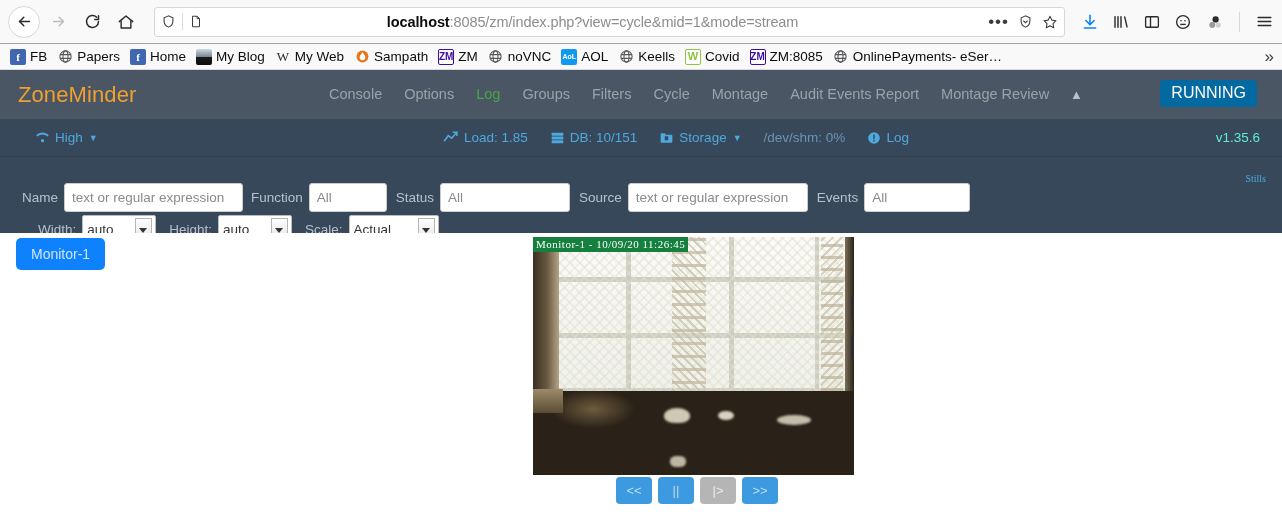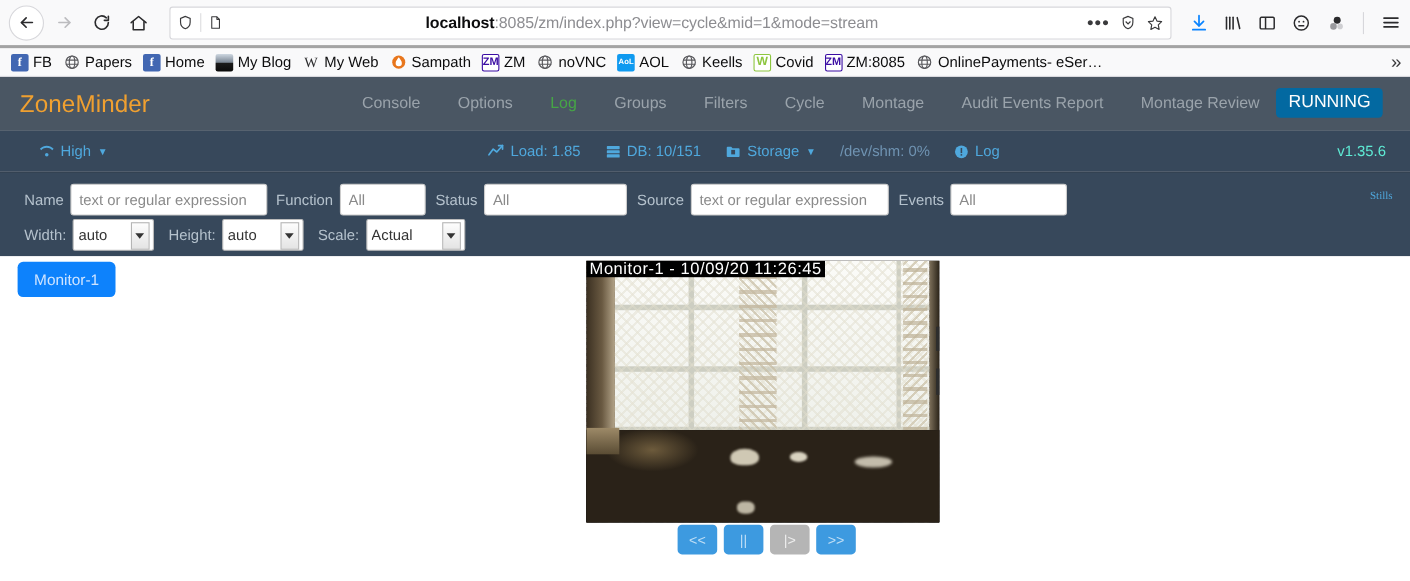--- a/index.html
+++ b/index.html
@@ -6,21 +6,21 @@
   html, body {
     width: 1282px; height: 528px;
     font-family: "Liberation Sans", sans-serif;
     background: #fff; overflow: hidden;
   }
 
   
   .browser-toolbar {
     height: 44px; background: #f9f9fa;
     display: flex; align-items: center; padding: 0 8px;
-    border-bottom: 3px solid #a3a3a3;
+    border-bottom: 1px solid #a3a3a3;
   }
   .nav-btn {
     width: 32px; height: 32px; border-radius: 50%;
     display: flex; align-items: center; justify-content: center;
     margin-right: 2px; flex: 0 0 auto; cursor: pointer;
   }
   .nav-btn svg { display: block; }
   .nav-btn.back { border: 1px solid #d7d7db; background: #fff; }
   .urlbar {
     flex: 1 1 auto; height: 30px; margin: 0 10px;
@@ -60,21 +60,21 @@
   
   .zm-header {
     height: 49px; background: #4a5663;
     display: flex; align-items: center; position: relative;
   }
   .zm-brand {
     color: #f0a030; font-size: 22px; padding-left: 18px;
     letter-spacing: .1px; cursor: pointer;
   }
   .zm-nav {
-    display: flex; align-items: center; gap: 12px;
+    display: flex; align-items: center; gap: 0;
     position: absolute; left: 318px; top: 0; height: 49px;
   }
   .zm-nav a {
     color: #9aa3ab; font-size: 14.5px; text-decoration: none;
     padding: 0 11px; line-height: 49px; cursor: pointer;
   }
   .zm-nav a.active { color: #46a546; }
   .zm-nav .chev { color: #b9c0c6; font-size: 13px; padding: 0 10px; line-height: 49px; cursor: pointer; }
   .running {
     position: absolute; right: 25px; top: 10px;
@@ -96,23 +96,23 @@
   .bandwidth { position: absolute; left: 35px; }
   .st-group { position: absolute; left: 443px; display: flex; align-items: center; gap: 22px; }
   .version { position: absolute; right: 22px; color: #5eead4; cursor: pointer; }
   .caret { font-size: 9px; margin-left: 1px; }
 
   
   .zm-filter {
     height: 77px; background: #37485b; position: relative;
     border-top: 1px solid #32404f;
   }
-  .frow { display: flex; align-items: center; position: absolute; }
+  .frow { display: flex; align-items: center; position: absolute; margin-top: 16px; }
   .frow1 { top: 10px; left: 22px; gap: 0; }
-  .frow2 { top: 42px; left: 22px; gap: 0; }
+  .frow2 { top: 42px; left: 38px; gap: 0; }
   .flabel { color: #b5c2cd; font-size: 13.5px; padding-right: 6px; white-space: nowrap; }
   .finput {
     height: 29px; border: 1px solid #ccc; border-radius: 3px;
     background: #fff; font-size: 13.5px; color: #8a8a8a;
     padding: 0 7px; font-family: "Liberation Sans", sans-serif;
   }
   .finput::placeholder { color: #8a8a8a; opacity: 1; }
   .fsel {
     height: 29px; border: 1px solid #bbb; border-radius: 2px;
     background: #fff; font-size: 13.5px; color: #333;
@@ -204,23 +204,23 @@
   .fg-white3 {
     position: absolute; left: 244px; bottom: 50px; width: 34px; height: 10px;
     background: #c3bcab; border-radius: 50%; filter: blur(1.3px);
   }
   .fg-white4 {
     position: absolute; left: 137px; bottom: 8px; width: 16px; height: 11px;
     background: #bdb6a3; border-radius: 40%; filter: blur(1px);
   }
   .vid-label {
     position: absolute; left: 0; top: 0;
-    background: #000000; color: #fff;
-    font-family: Liberation Sans, sans-serif;
-    font-size: 15px; line-height: 13px; padding: 1px 3px;
+    background: #15803d; color: #fff;
+    font-family: Liberation Serif, serif;
+    font-size: 11px; line-height: 13px; padding: 1px 3px;
     letter-spacing: .5px; white-space: nowrap; z-index: 5;
   }
   .scroll-nub {
     position: absolute; right: -1px; width: 4px; background: #2d2d2d; z-index: 4;
   }
   .controls {
     position: absolute; left: 616px; top: 244px;
     display: flex; gap: 6px;
   }
   .ctrl {

